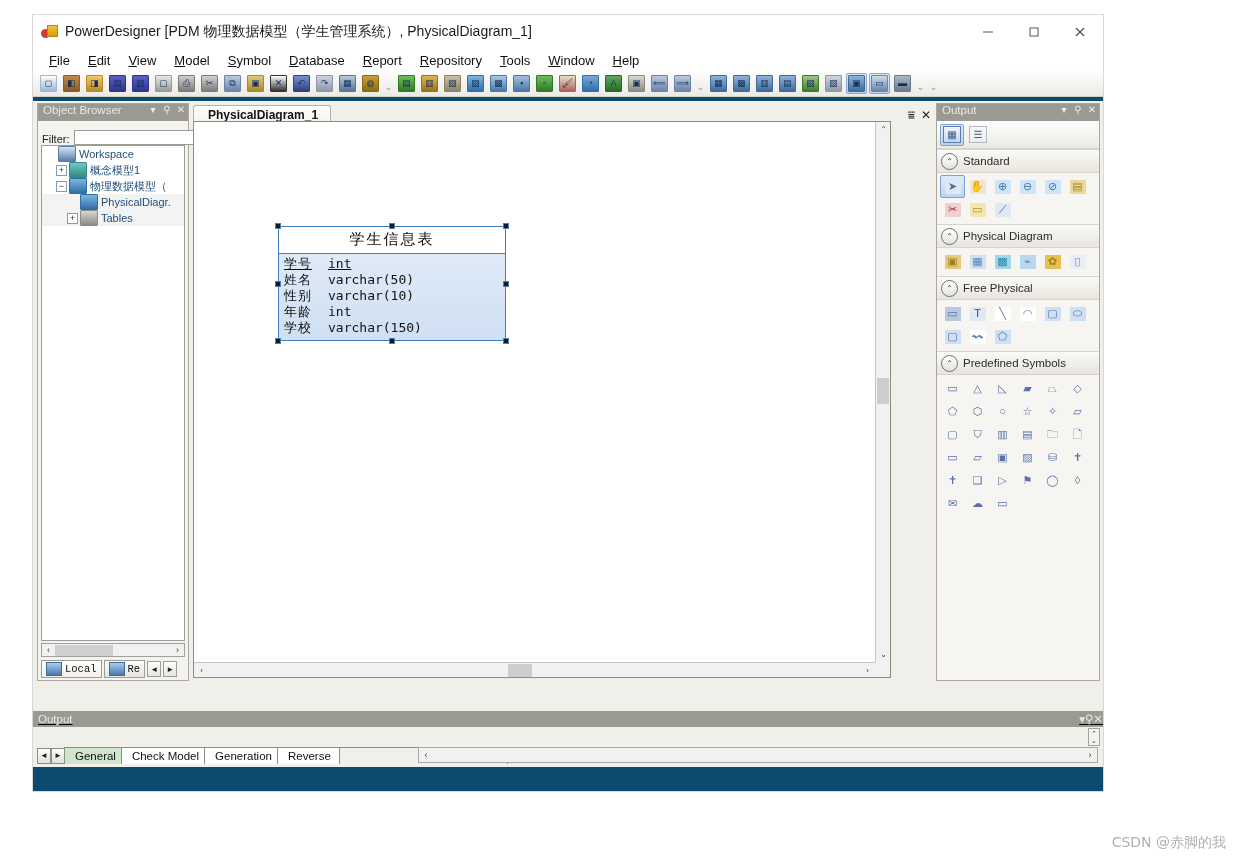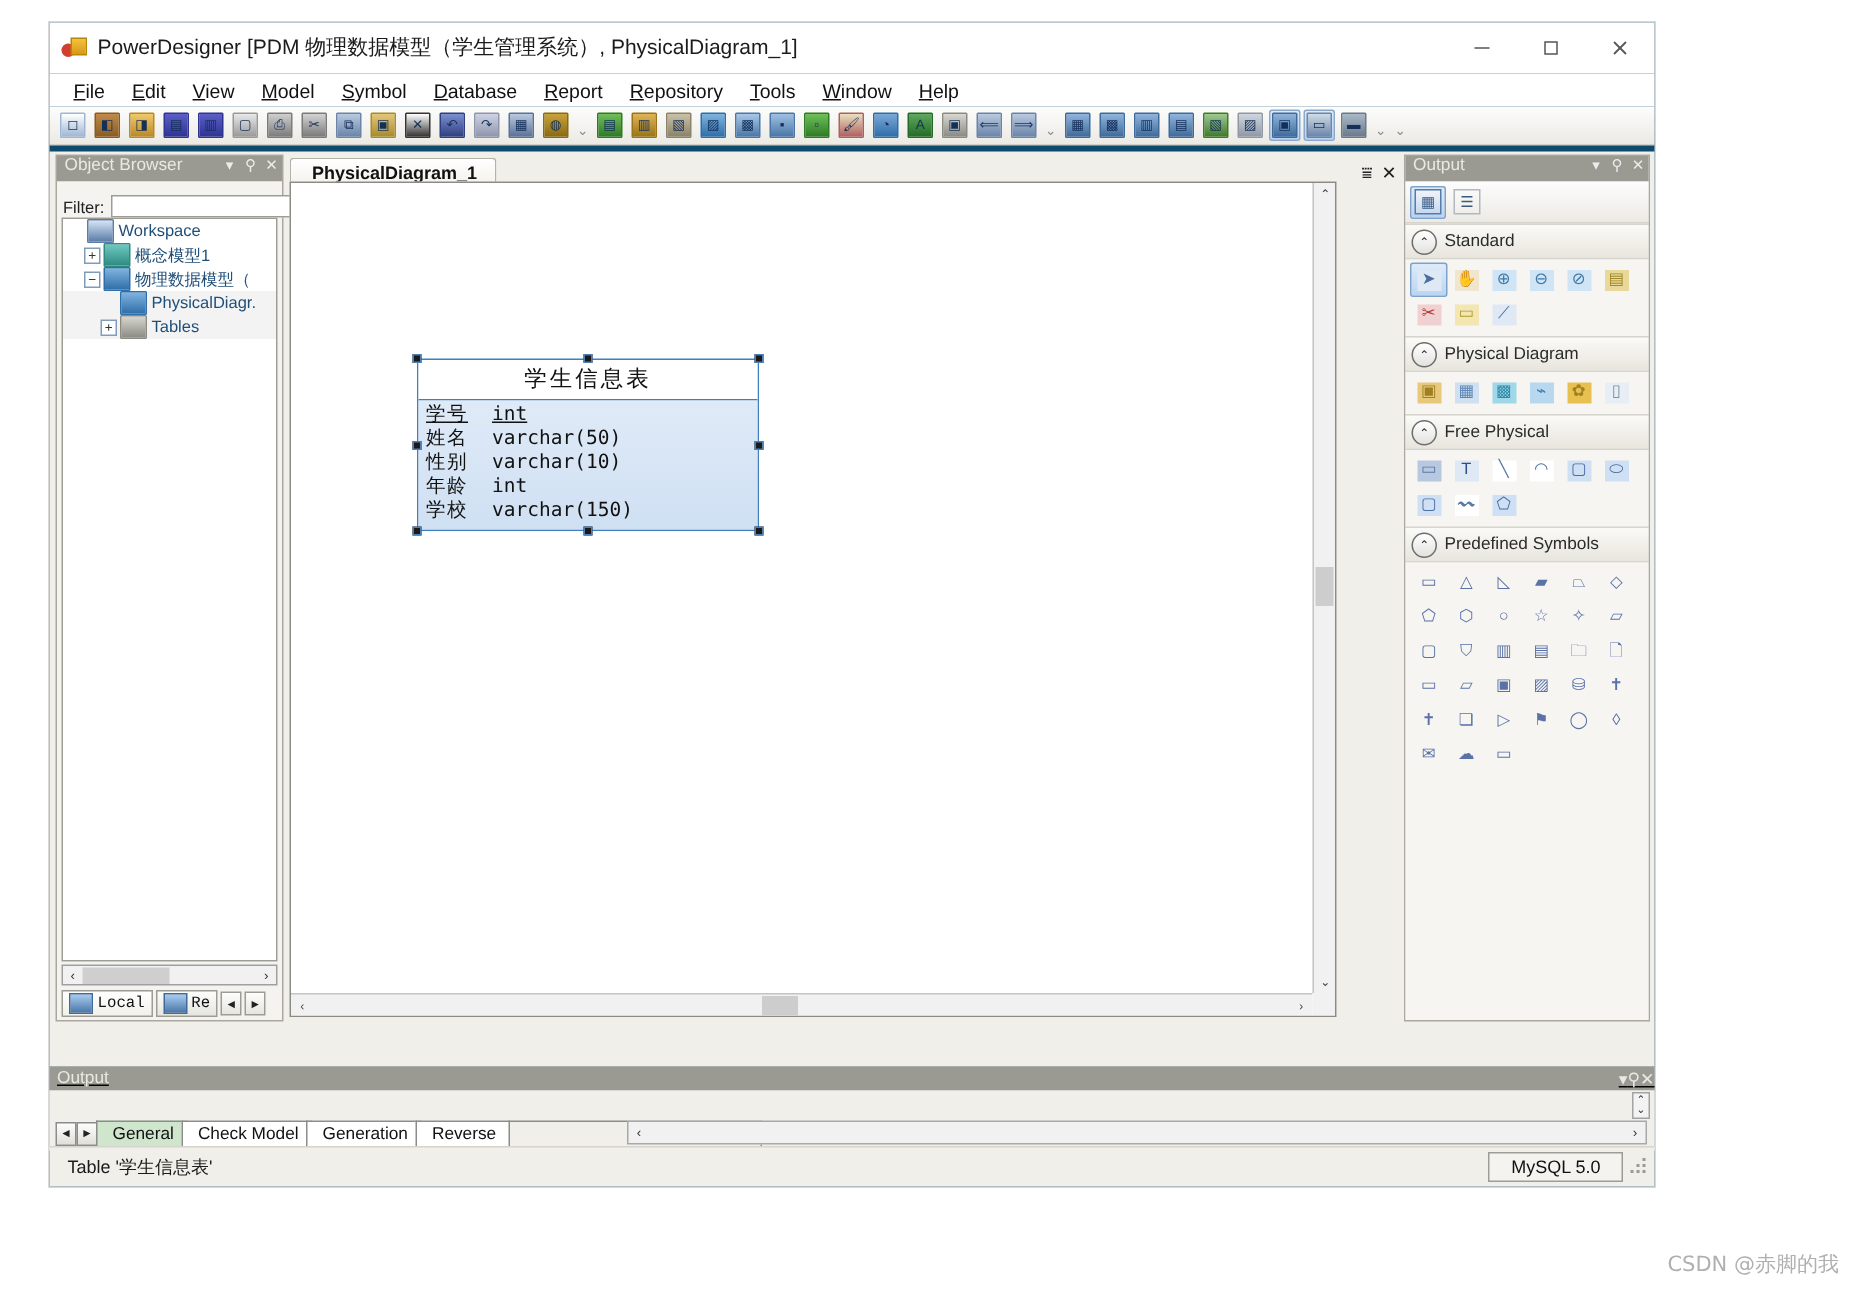--- a/index.html
+++ b/index.html
@@ -269,21 +269,20 @@
     border: 1px solid #8c8a84;
     background: #ffffff;
     box-sizing: border-box;
   }
   .canvas {
     position: absolute;
     left: 0; top: 0;
     right: 15px; bottom: 15px;
     background: #ffffff;
     overflow: hidden;
-    margin-top: 13px;
   }
   .vscroll {
     position: absolute;
     right: 0; top: 0; bottom: 15px;
     width: 15px;
     background: #f1f1f1;
     border-left: 1px solid #c4c4c4;
     box-sizing: border-box;
   }
   .hscroll {
@@ -1099,36 +1098,18 @@
           <div class="out-tab-rest"></div>
         </div>
         <div class="out-hscroll">
           <span class="arrow">‹</span>
           <span class="track"></span>
           <span class="arrow">›</span>
         </div>
       </div>
     </div>
 
-    <div class="statusbar">
-      <div class="status-text">Table '学生信息表'</div>
-      <div class="status-right">
-        <div class="status-cell">MySQL 5.0</div>
-        <div class="grip">
-          <svg width="14" height="14" viewBox="0 0 14 14">
-            <g fill="#9a9a93">
-              <rect x="9" y="9" width="2" height="2"></rect>
-                <rect x="9" y="5" width="2" height="2"></rect>
-              <rect x="5" y="9" width="2" height="2"></rect>
-                <rect x="9" y="1" width="2" height="2"></rect>
-              <rect x="5" y="5" width="2" height="2"></rect>
-                <rect x="1" y="9" width="2" height="2"></rect>
-            </g>
-          </svg>
-        </div>
-      </div>
-    </div>
 
   </div>
 
   <div class="watermark">CSDN @赤脚的我</div>
 
 </div>
 
 </body></html>

